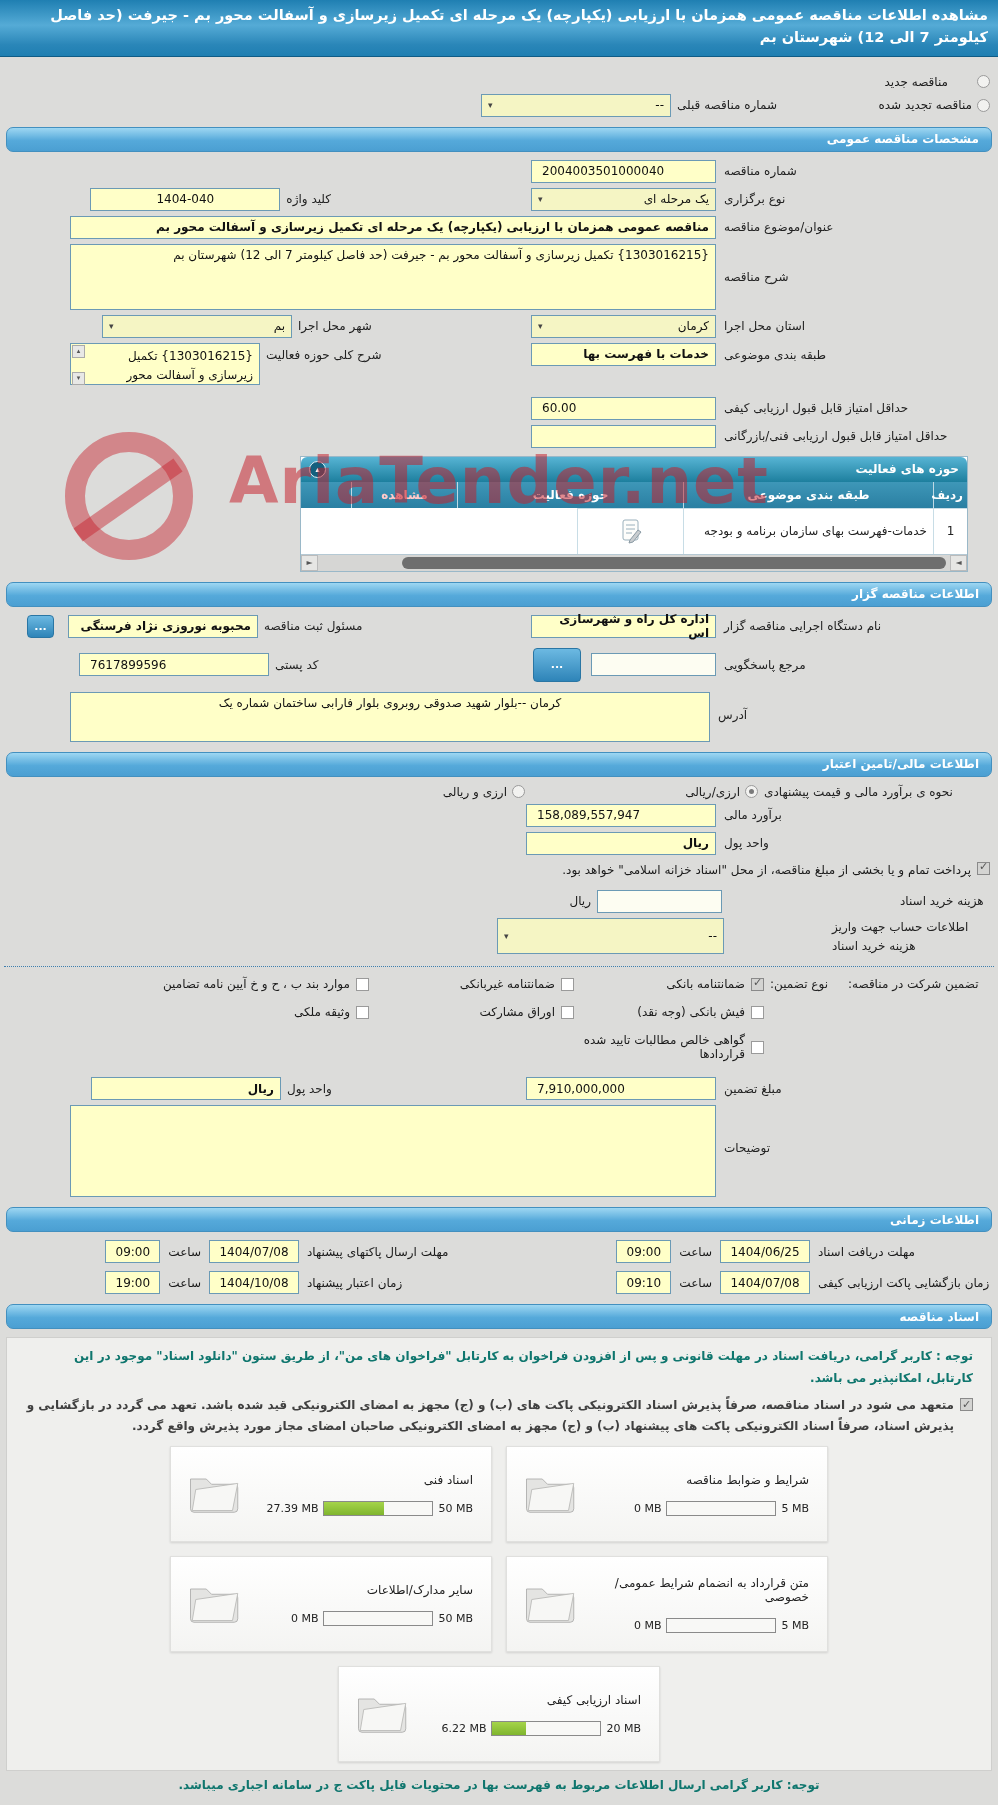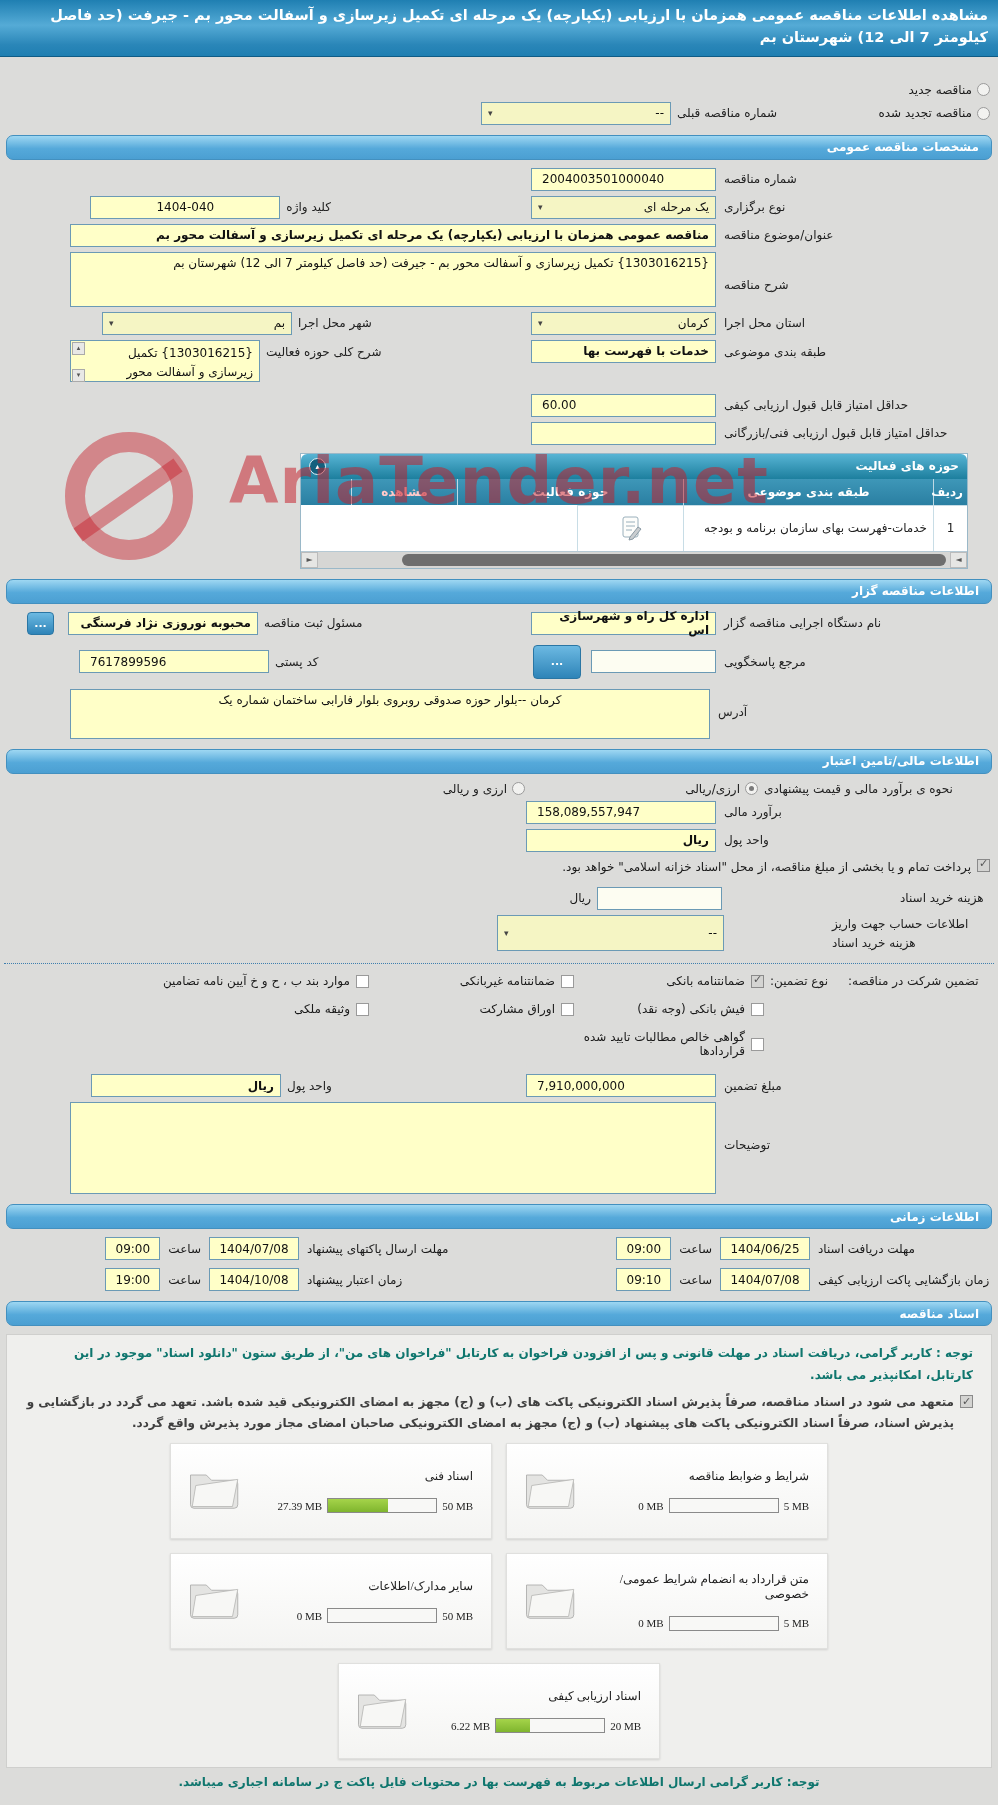--- a/index.html
+++ b/index.html
@@ -75,21 +75,21 @@
     width:27px; height:23px; border-radius:4px; color:#fff; font-weight:bold;
     background:linear-gradient(180deg,#6cb9e2 0%,#2e84b8 100%); border:1px solid #2a76a4;
     display:flex; align-items:center; justify-content:center; font-size:11px;
   }
   
   .notice-red { color:#0f766e; font-weight:bold; margin:6px 14px; line-height:1.8; }
   .commit { color:#404040; font-weight:bold; margin:4px 14px 10px 14px; line-height:1.7; display:flex; }
   .docs-panelbg { background:#efefed; border:1px solid #cfcfcd; margin:4px 6px; padding:2px 4px 8px 4px; }
   
   .panels { width:660px; margin:10px auto 0 auto; display:grid; grid-template-columns:322px 322px; gap:14px; justify-content:center; }
-  .panel { background:linear-gradient(180deg,#ffffff 0%,#f4f4f2 100%); border:1px solid #e0e0de; box-shadow:0 1px 2px rgba(0,0,0,.12); height:96px; padding:16px 12px; display:flex; flex-direction:row-reverse; align-items:center;font-family:Liberation Serif, serif; }
+  .panel { background:linear-gradient(180deg,#ffffff 0%,#f4f4f2 100%); border:1px solid #e0e0de; box-shadow:0 1px 2px rgba(0,0,0,.12); height:96px; padding:16px 12px; display:flex; flex-direction:row-reverse; align-items:center; }
   .panel .ficon { flex:none; margin-left:4px; }
   .panel .pbody { flex:1; display:flex; flex-direction:column; align-items:flex-start; padding-right:6px; }
   .panel .ptitle { margin-bottom:14px; color:#222; }
   .progress { direction:ltr; display:flex; align-items:center; gap:5px; font-size:11px; color:#222; }
   .track { width:110px; height:15px; border:1px solid #8a8a8a; background:#f8f8f6; position:relative; }
   .fill { height:100%; background:linear-gradient(180deg,#a5d44a 0%,#7fb52e 100%); }
   .panel.single { grid-column:1 / span 2; width:322px; justify-self:center; }
   
   .dotted { border-top:1px dotted #3f7fae; margin:10px 4px; }
   .spin { display:flex; flex-direction:column; margin-right:auto; }
@@ -101,21 +101,21 @@
   .gap { flex:none; }
   .timing-grid { display:grid; grid-template-columns:1fr 1fr; row-gap:8px; margin:8px 8px; }
   .t-row { display:flex; align-items:center; justify-content:flex-start; }
   .t-row .tl { padding-left:8px; }
 </style>
 </head>
 <body>
 
 <div class="titlebar">مشاهده اطلاعات مناقصه عمومی همزمان با ارزیابی (یکپارچه) یک مرحله ای تکمیل زیرسازی و آسفالت محور بم - جیرفت (حد فاصل کیلومتر 7 الی 12) شهرستان بم</div>
 
-<div class="row" style="margin-top:26px;">
+<div class="row" style="margin-top:18px;gap:24px;">
   <span class="radio"></span>
   <span>مناقصه جدید</span>
 </div>
 <div class="row">
   <span class="radio"></span>
   <span style="width:140px;">مناقصه تجدید شده</span>
   <span class="gap" style="width:55px;"></span>
   <span class="lbl small">شماره مناقصه قبلی</span>
   <div class="select w190">
     <span>--</span>
@@ -138,21 +138,21 @@
   <span class="gap" style="width:200px;"></span>
   <span class="lbl small">کلید واژه</span>
   <div class="input w190 center">1404-040</div>
 </div>
 <div class="row">
   <span class="lbl">عنوان/موضوع مناقصه</span>
   <div class="input w646 bold">مناقصه عمومی همزمان با ارزیابی (یکپارچه) یک مرحله ای تکمیل زیرسازی و آسفالت محور بم</div>
 </div>
 <div class="row" style="align-items:flex-start;">
   <span class="lbl" style="padding-top:26px;">شرح مناقصه</span>
-  <div class="ta w646" style="height:55px;">{1303016215} تکمیل زیرسازی و آسفالت محور بم - جیرفت (حد فاصل کیلومتر 7 الی 12) شهرستان بم</div>
+  <div class="ta w646" style="height:66px;">{1303016215} تکمیل زیرسازی و آسفالت محور بم - جیرفت (حد فاصل کیلومتر 7 الی 12) شهرستان بم</div>
 </div>
 <div class="row">
   <span class="lbl">استان محل اجرا</span>
   <div class="select w185">
     <span>کرمان</span>
     <span class="arrow">▾</span>
   </div>
   <span class="gap" style="width:147px;"></span>
   <span class="lbl small" style="width:92px;">شهر محل اجرا</span>
   <div class="select w190">
@@ -235,21 +235,21 @@
   <span class="lbl">مرجع پاسخگویی</span>
   <div class="input white w125"></div>
   <span class="gap" style="width:10px;"></span>
   <div class="dots-btn" style="width:48px;height:34px;">...</div>
   <span class="gap" style="width:200px;"></span>
   <span class="lbl small" style="width:64px;">کد پستی</span>
   <div class="input num w190">7617899596</div>
 </div>
 <div class="row" style="align-items:flex-start; margin-top:10px;">
   <span class="lbl" style="width:280px; padding-top:16px;">آدرس</span>
-  <div class="ta" style="width:640px; height:50px; justify-content:center;">کرمان --بلوار حوزه صدوقی روبروی بلوار فارابی ساختمان شماره یک</div>
+  <div class="ta" style="width:640px; height:50px; justify-content:center;">کرمان --بلوار شهید صدوقی روبروی بلوار فارابی ساختمان شماره یک</div>
 </div>
 
 <div class="section-bar">اطلاعات مالی/تامین اعتبار</div>
 
 <div class="row">
   <span class="lbl small" style="width:232px;">نحوه ی برآورد مالی و قیمت پیشنهادی</span>
   <span class="radio sel"></span>
   <span style="width:120px;">ارزی/ریالی</span>
   <span class="gap" style="width:95px;"></span>
   <span class="radio"></span>

